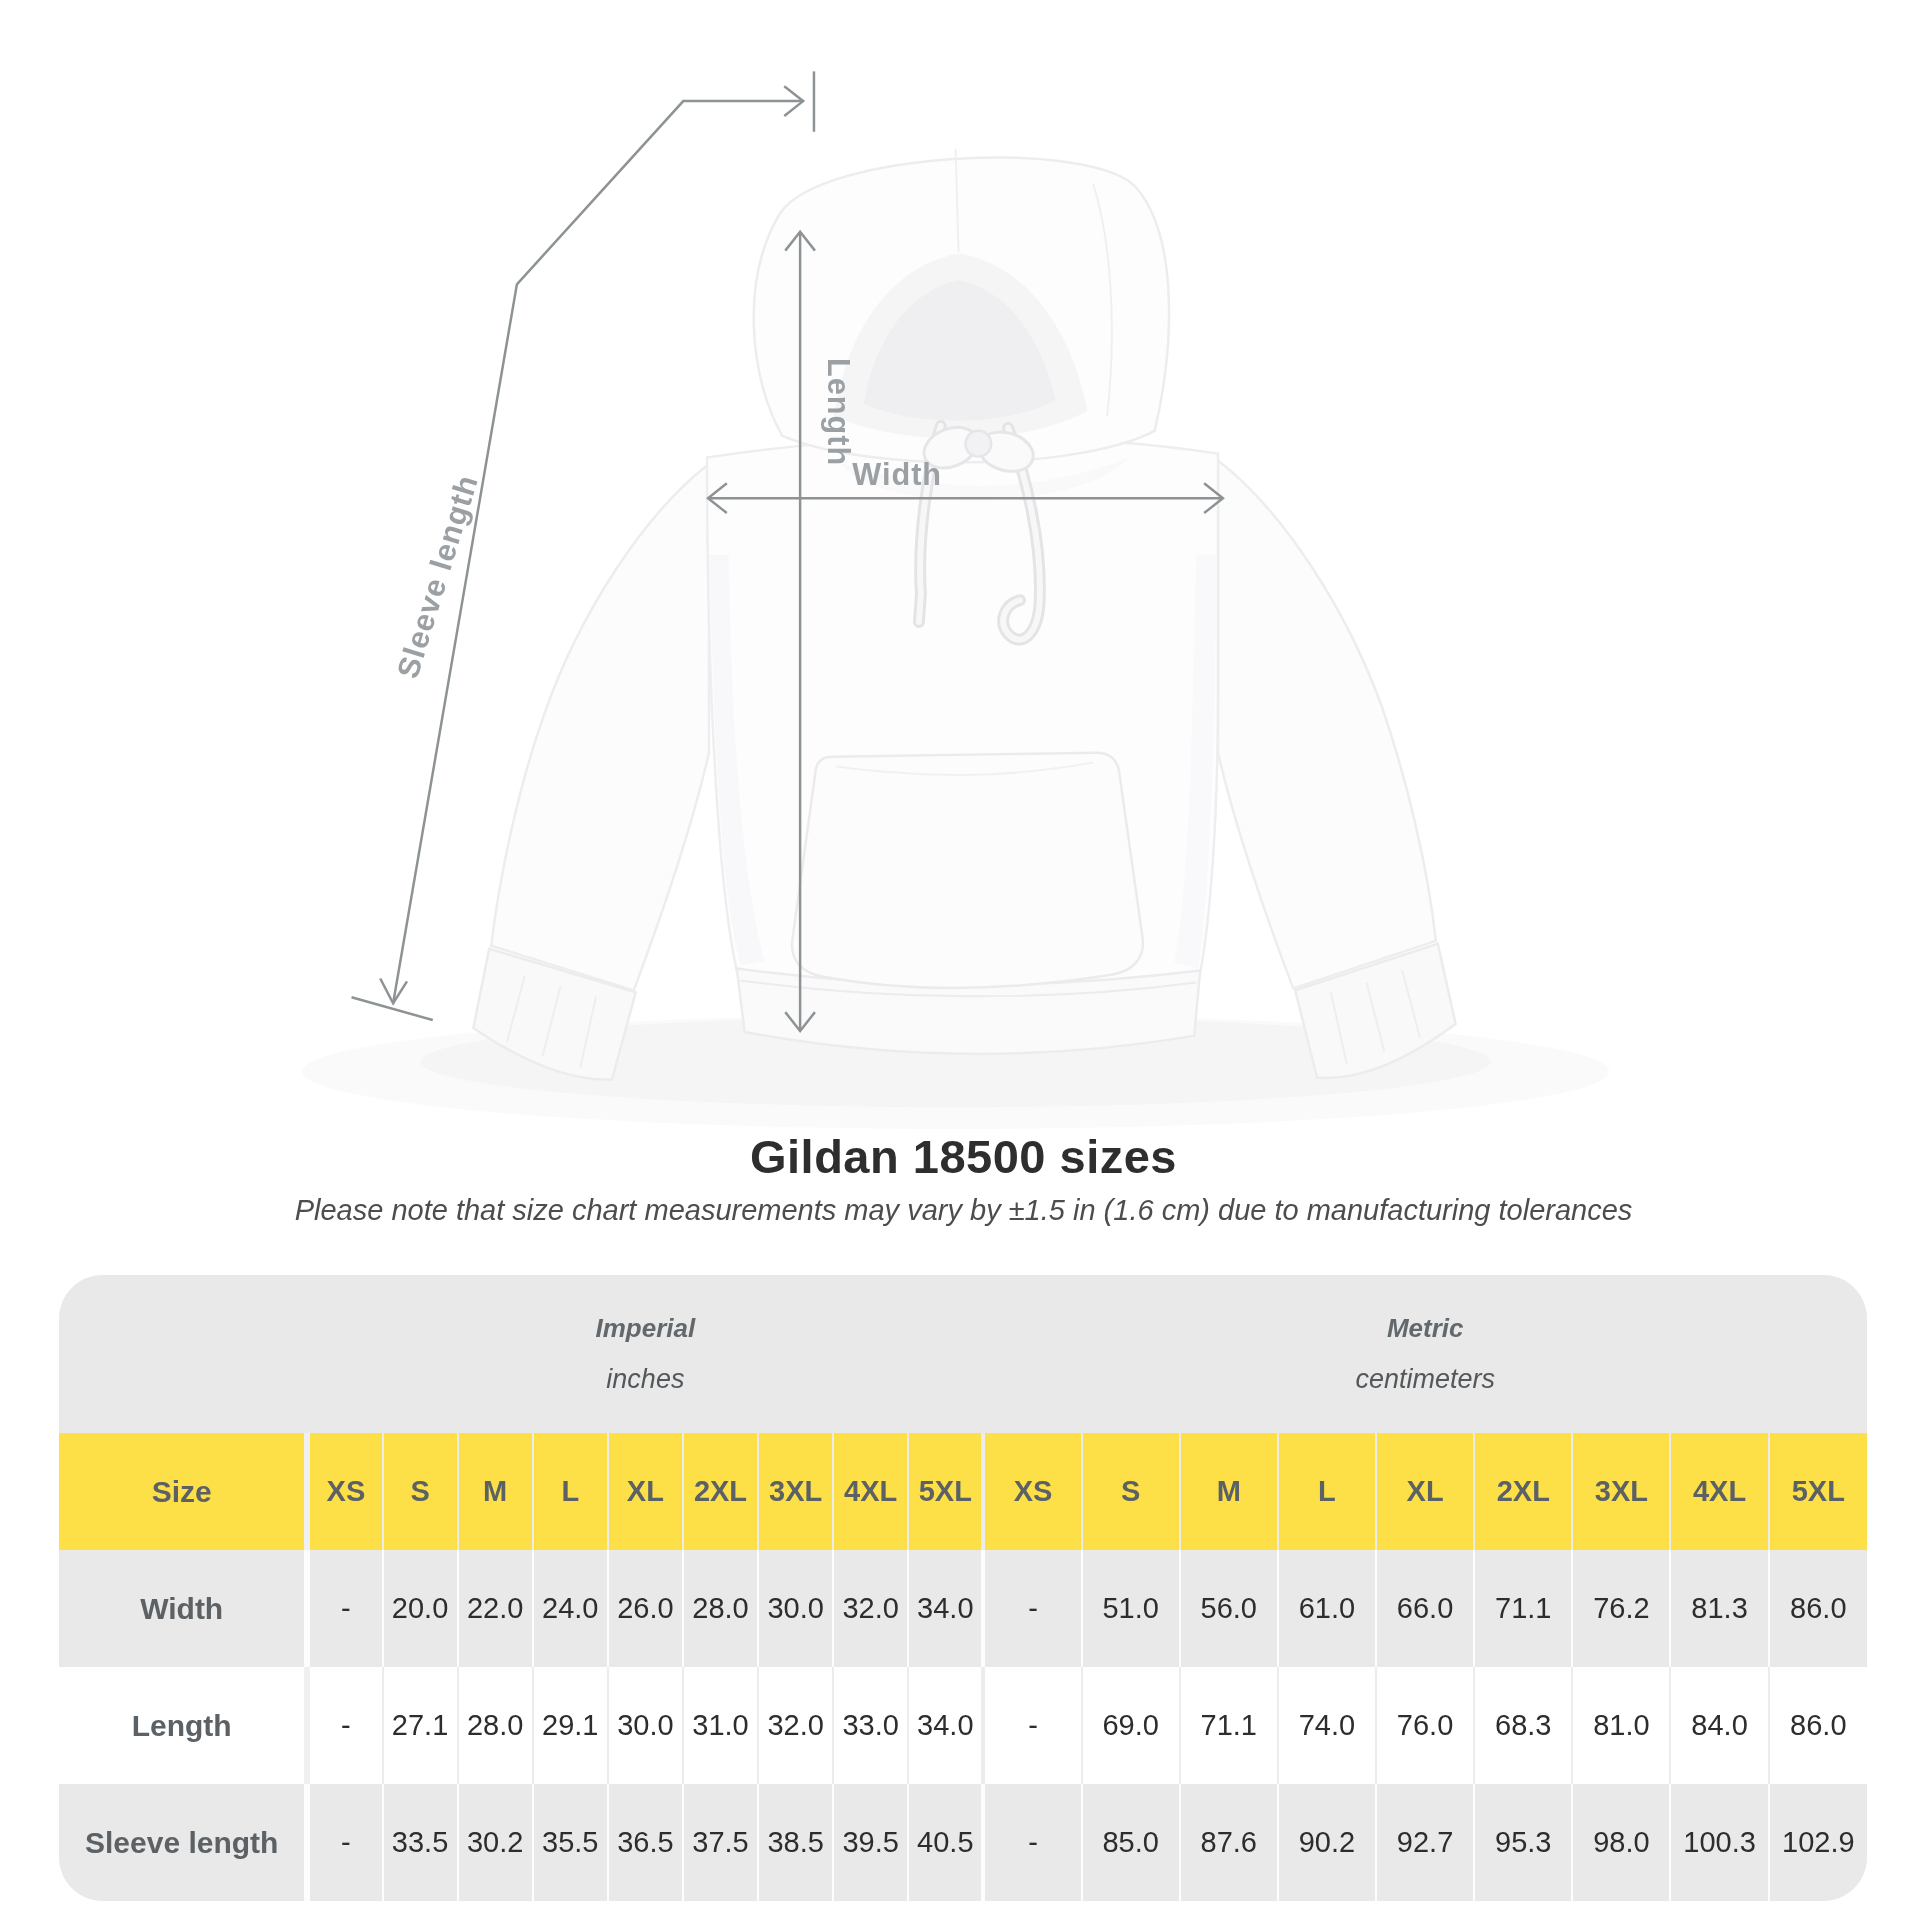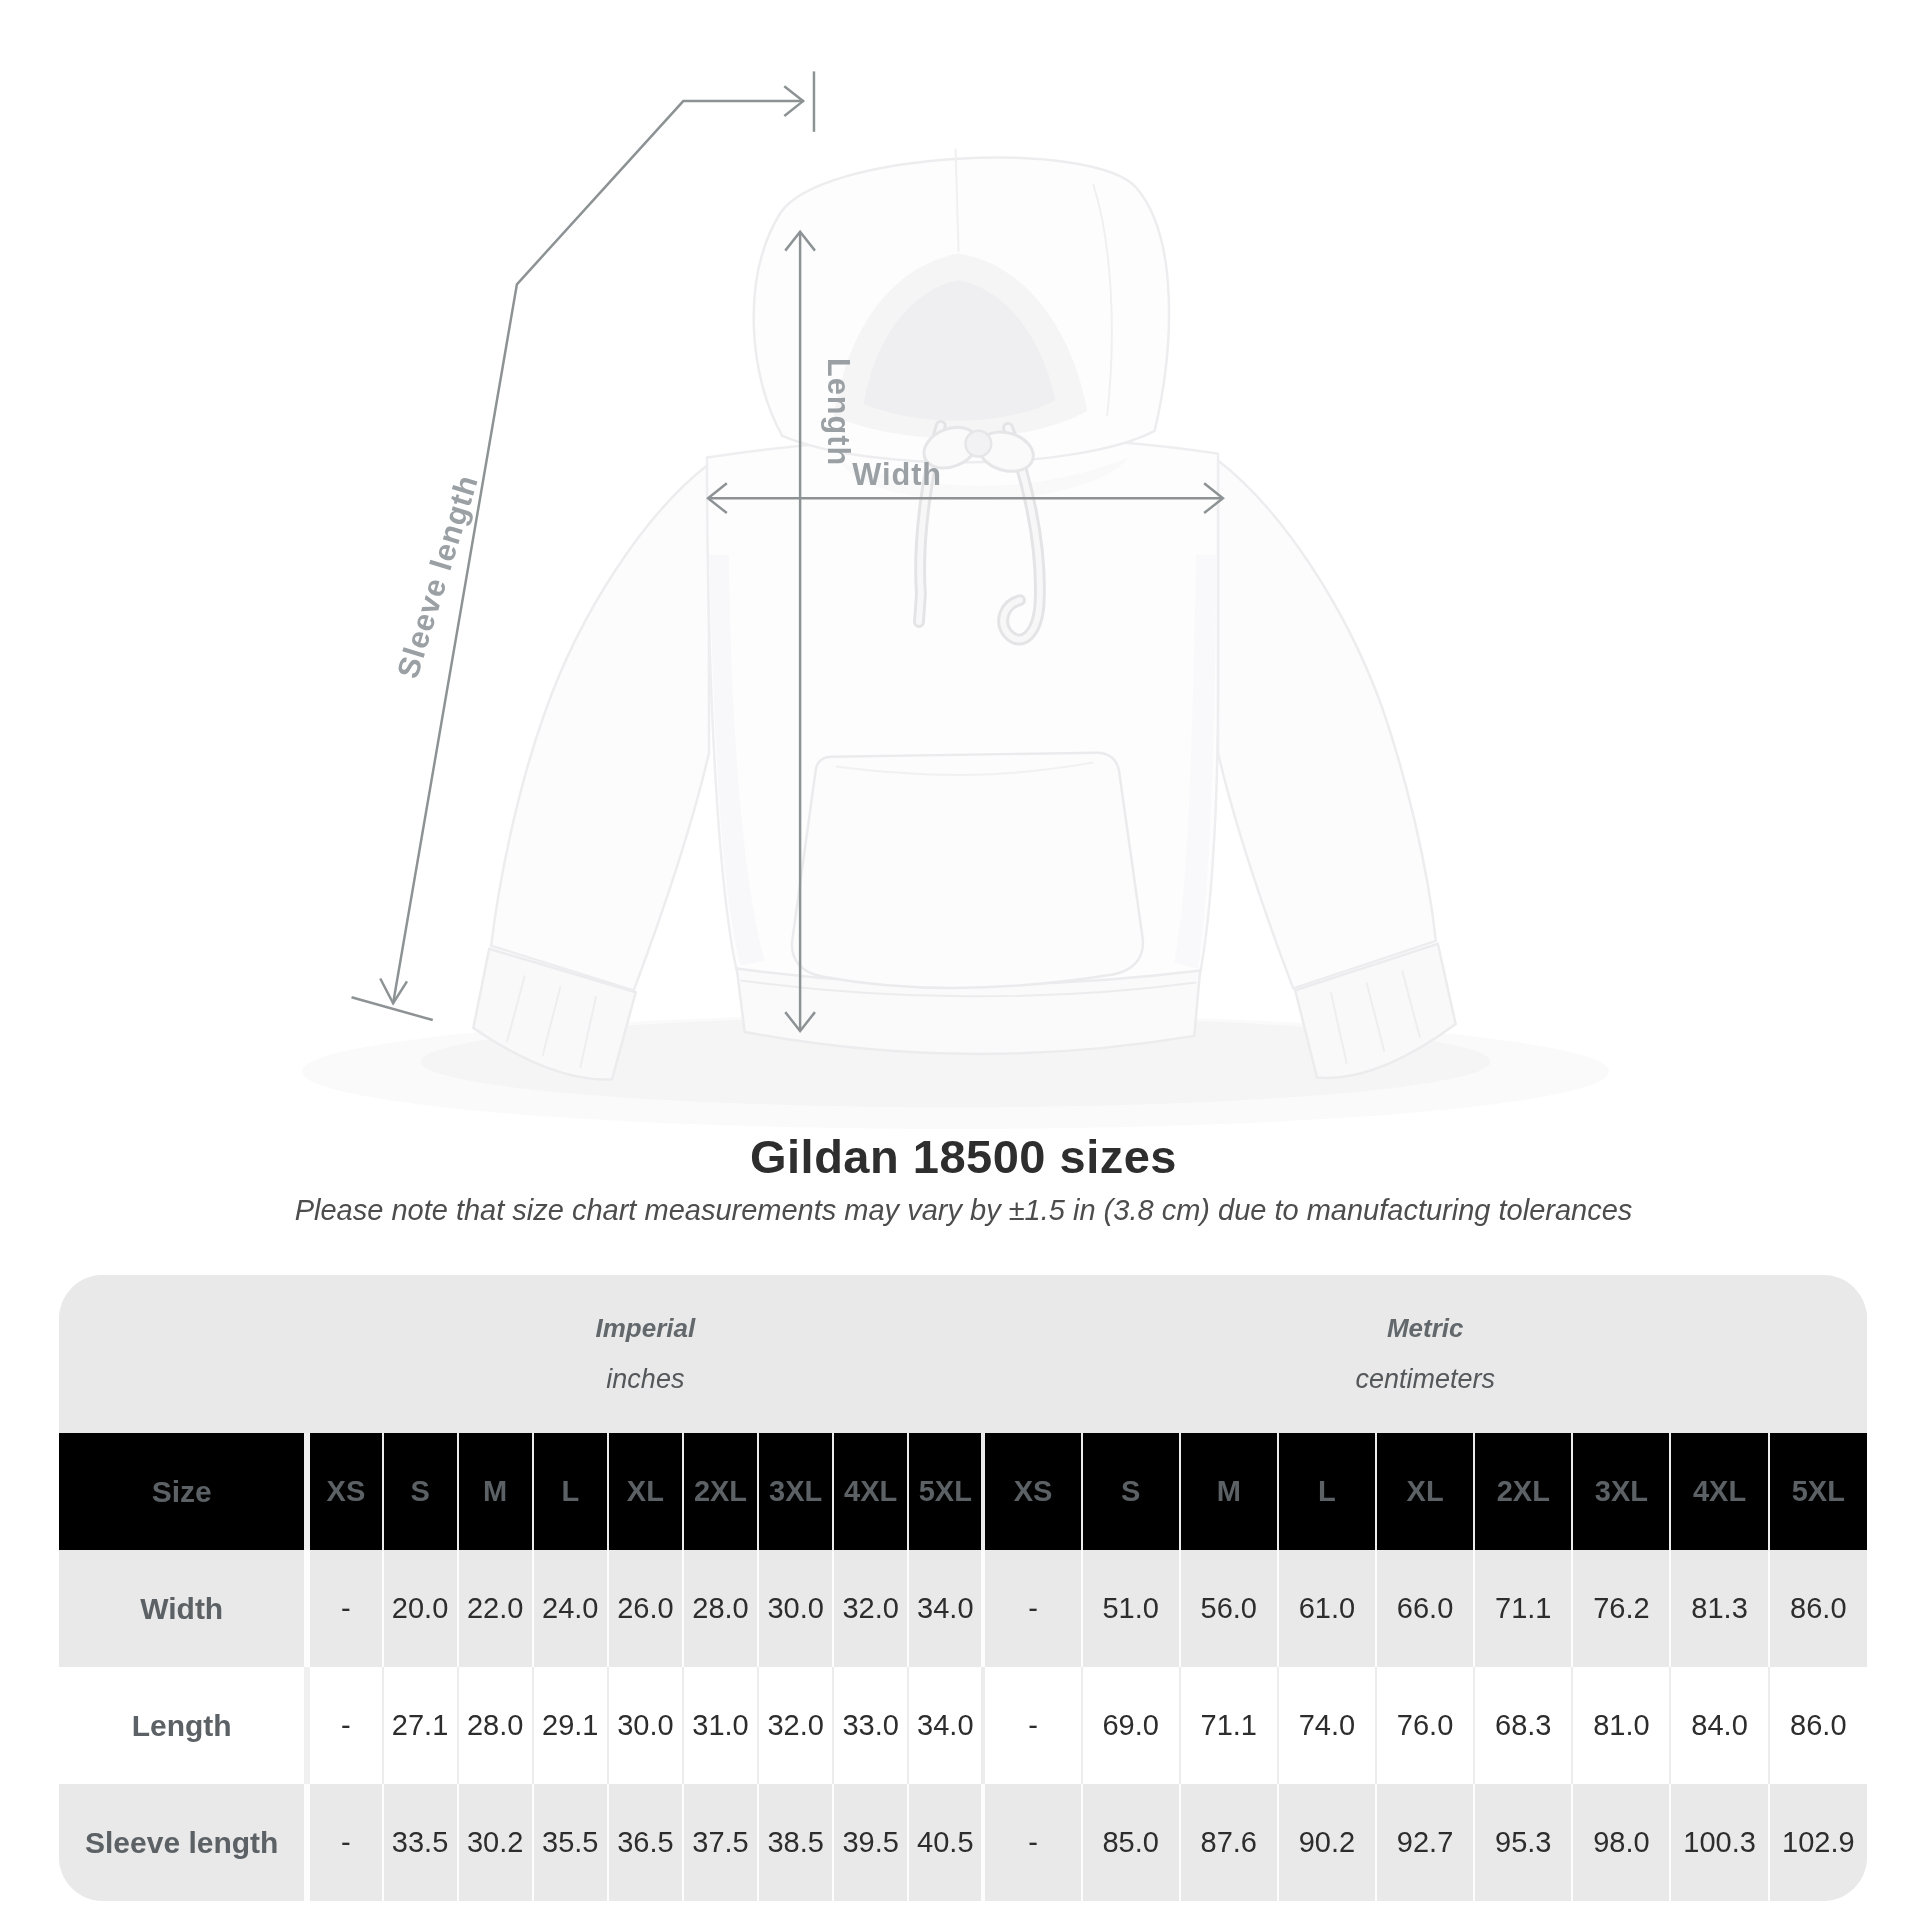--- a/index.html
+++ b/index.html
@@ -17,21 +17,21 @@
     overflow:hidden;background:#e9e9e9;}
   table{width:100%;border-collapse:collapse;table-layout:fixed;}
   th,td{padding:0;text-align:center;vertical-align:middle;font-size:29px;font-weight:normal;}
 
   tr.group-row{height:158px;}
   tr.group-row td,tr.group-row th{background:#e9e9e9;border:none;}
   .g-name{font-size:26px;font-weight:bold;font-style:italic;color:#62686c;}
   .g-unit{margin-top:20px;font-size:27px;font-style:italic;color:#54585b;}
 
   tr.size-row{height:117px;}
-  tr.size-row th{background:#000000;color:#5b6165;font-weight:bold;border-left:2px solid #ececec;}
+  tr.size-row th{background:#fde047;color:#5b6165;font-weight:bold;border-left:2px solid #ececec;}
   tr.size-row th.row-head{border-left:none;font-size:30px;}
   tr.size-row th.first-data{border-left:6px solid #f0f0f0;}
   tr.size-row th.metric-start{border-left:4px solid #ececec;}
 
   tr.data-row{height:117px;}
   tr.data-row td{border-left:2px solid transparent;}
   tr.gray td{background:#e9e9e9;border-left-color:#fdfdfd;}
   tr.white td{background:#fff;border-left-color:#ececec;}
   tr.data-row td.row-head{border-left:none;font-weight:bold;color:#5b6165;font-size:30px;}
   tr.gray td.first-data{border-left:6px solid #fdfdfd;}
@@ -103,21 +103,21 @@
         <polyline points="1216,488 1235,503 1216,518"></polyline>
       </g>
 
       <text class="ann-label" transform="rotate(-73 452 585)" x="452" y="585" text-anchor="middle">Sleeve length</text>
       <text class="ann-label" transform="rotate(90 836 416)" x="836" y="416" text-anchor="middle">Length</text>
       <text class="ann-label" x="906" y="490" text-anchor="middle">Width</text>
     </svg>
   </div>
 
   <h1 class="page-title">Gildan 18500 sizes</h1>
-  <p class="page-subtitle">Please note that size chart measurements may vary by ±1.5 in (3.8 cm) due to manufacturing tolerances</p>
+  <p class="page-subtitle">Please note that size chart measurements may vary by ±1.5 in (1.6 cm) due to manufacturing tolerances</p>
 
   <div class="size-card">
     <table>
       <colgroup id="cols">
           <col style="width: 248px;">
           <col style="width: 75px;">
           <col style="width: 75px;">
           <col style="width: 75px;">
           <col style="width: 75px;">
           <col style="width: 75px;">

